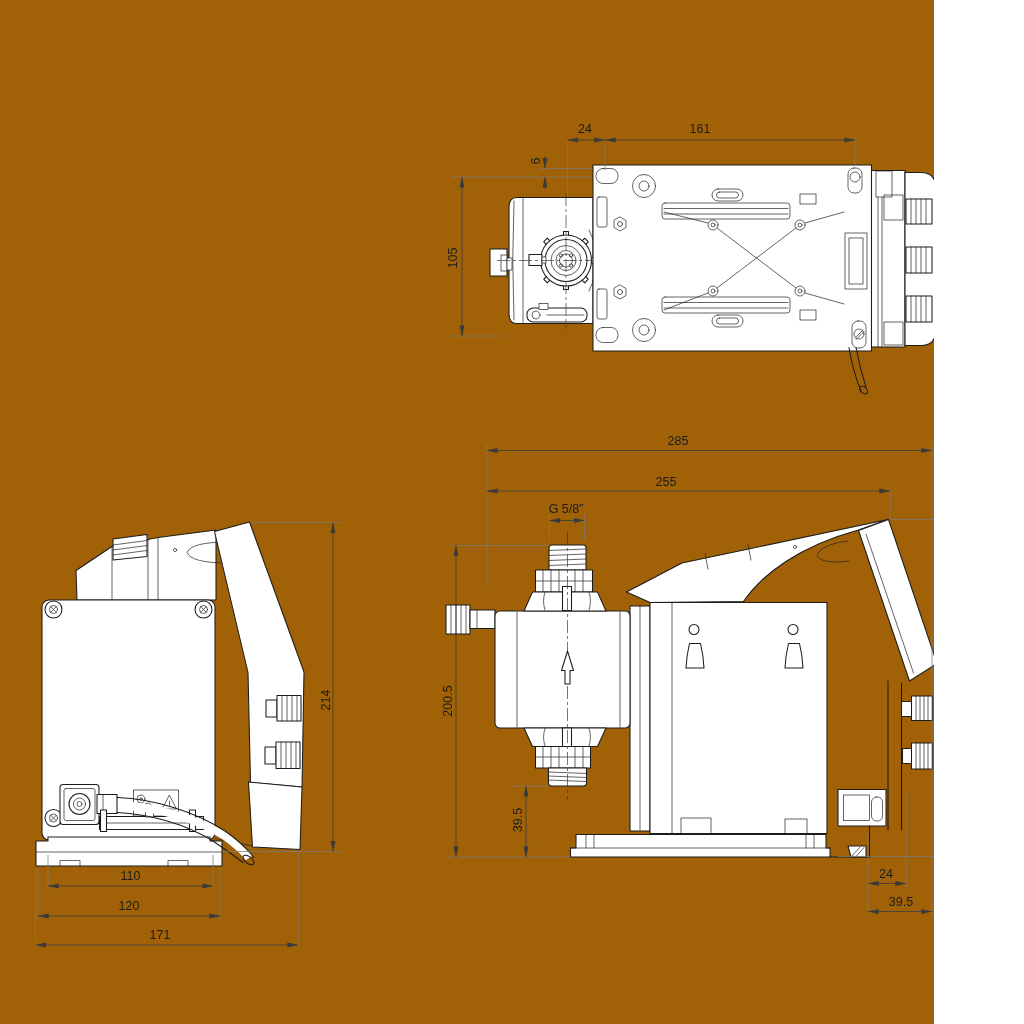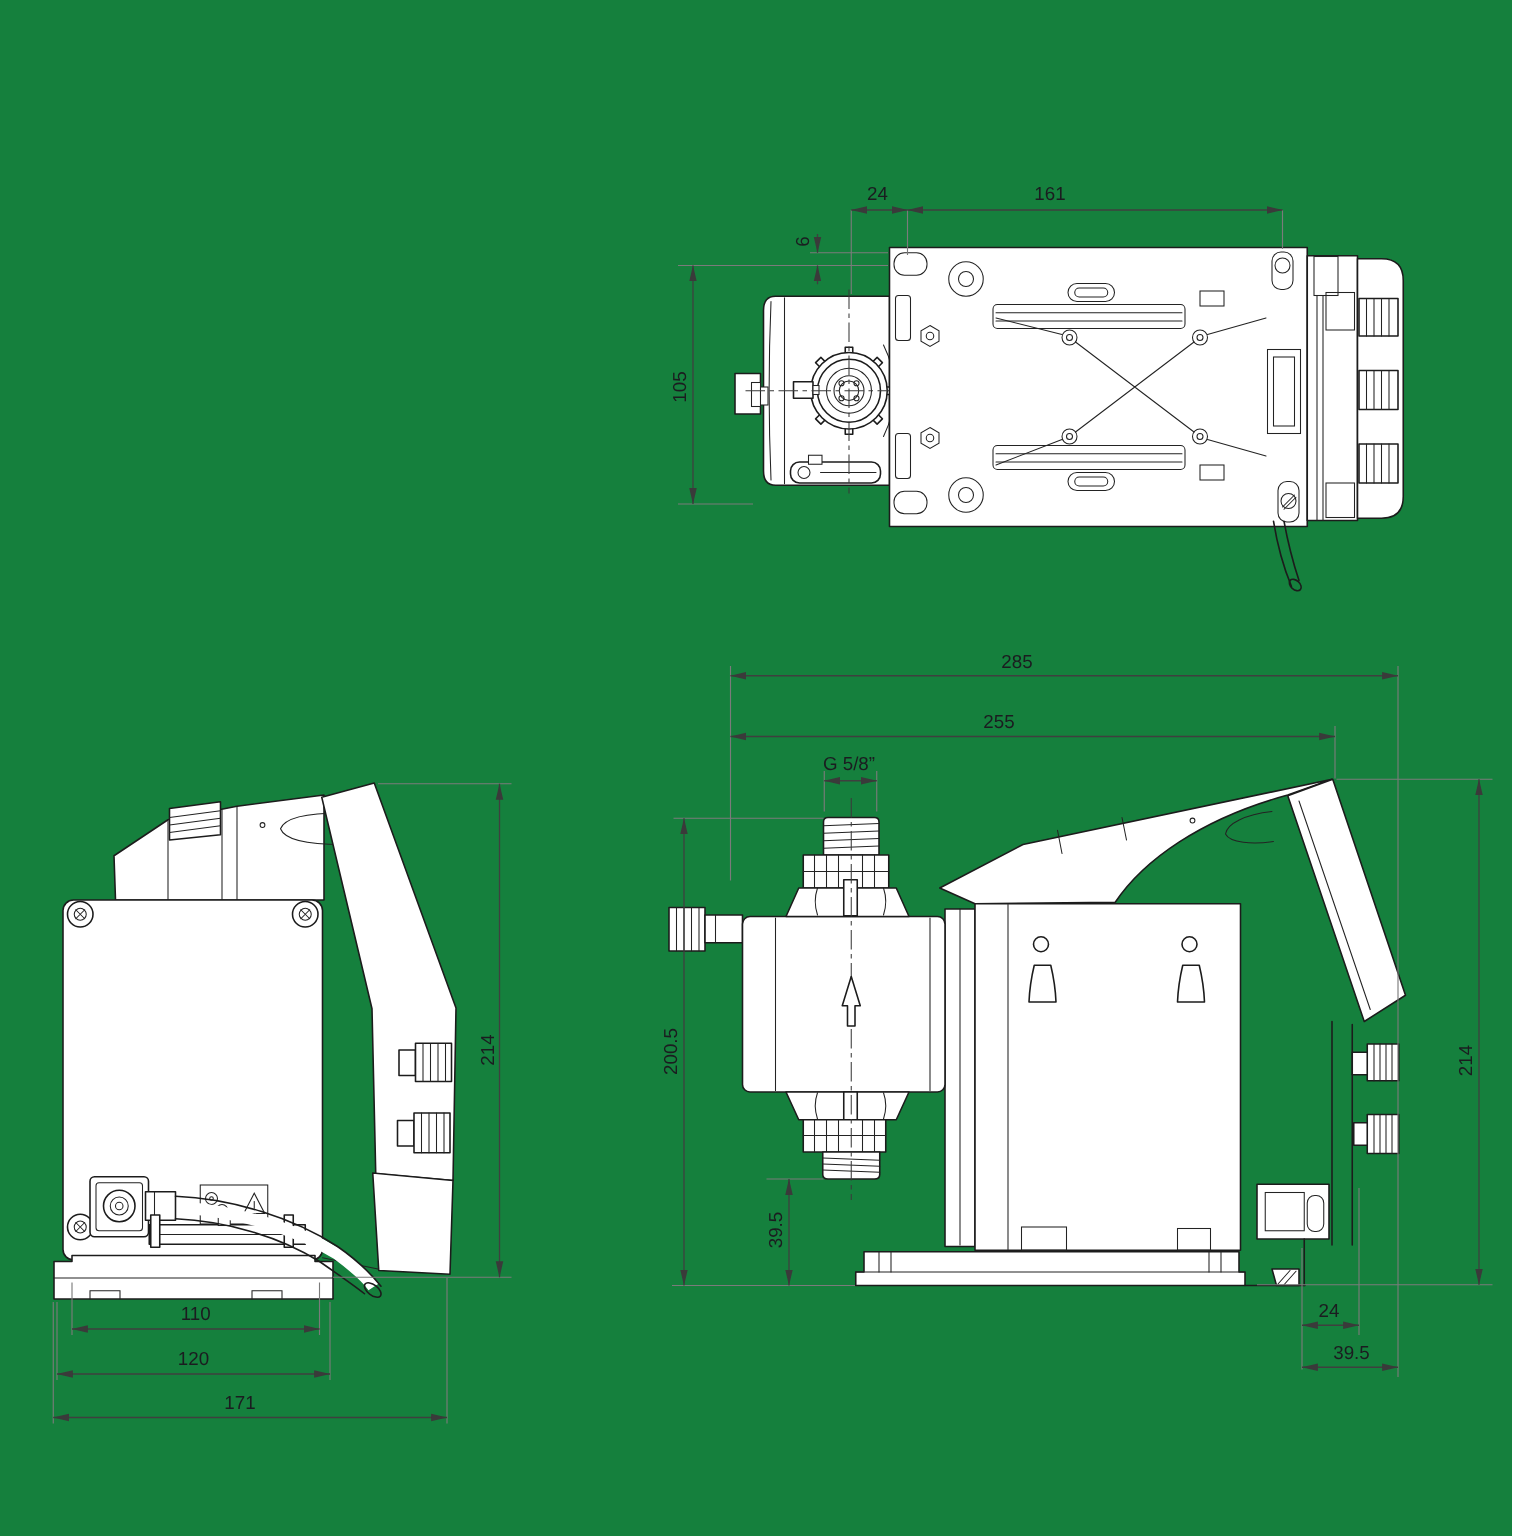--- a/index.html
+++ b/index.html
@@ -1,16 +1,16 @@
 <!DOCTYPE html>
 <html><head>
 <meta charset="utf-8">
 <style>
   html,body { margin:0; padding:0; background:#ffffff; }
-  #page { position:relative; width:1008px; height:1024px; background:#15803d; overflow:hidden; }
+  #page { position:relative; width:934px; height:1024px; background:#a16207; overflow:hidden; }
   svg { display:block; }
   .o  { stroke:#1c1c1c; stroke-width:1.05; fill:none; stroke-linejoin:round; stroke-linecap:round; }
   .of { stroke:#1c1c1c; stroke-width:1.05; fill:#ffffff; stroke-linejoin:round; }
   .t  { stroke:#232323; stroke-width:0.7; fill:none; stroke-linecap:round; }
   .tf { stroke:#232323; stroke-width:0.7; fill:#ffffff; }
   .d  { stroke:#3f3f3f; stroke-width:0.85; fill:none; }
   .e  { stroke:#7b7b7b; stroke-width:0.75; fill:none; }
   .cl { stroke:#3a3a3a; stroke-width:0.7; fill:none; stroke-dasharray:13 3 3 3; }
   .w  { stroke:#ffffff; stroke-width:8; fill:none; }
   text { font-family:"Liberation Sans", sans-serif; font-size:12.5px; fill:#1b1c20; }

